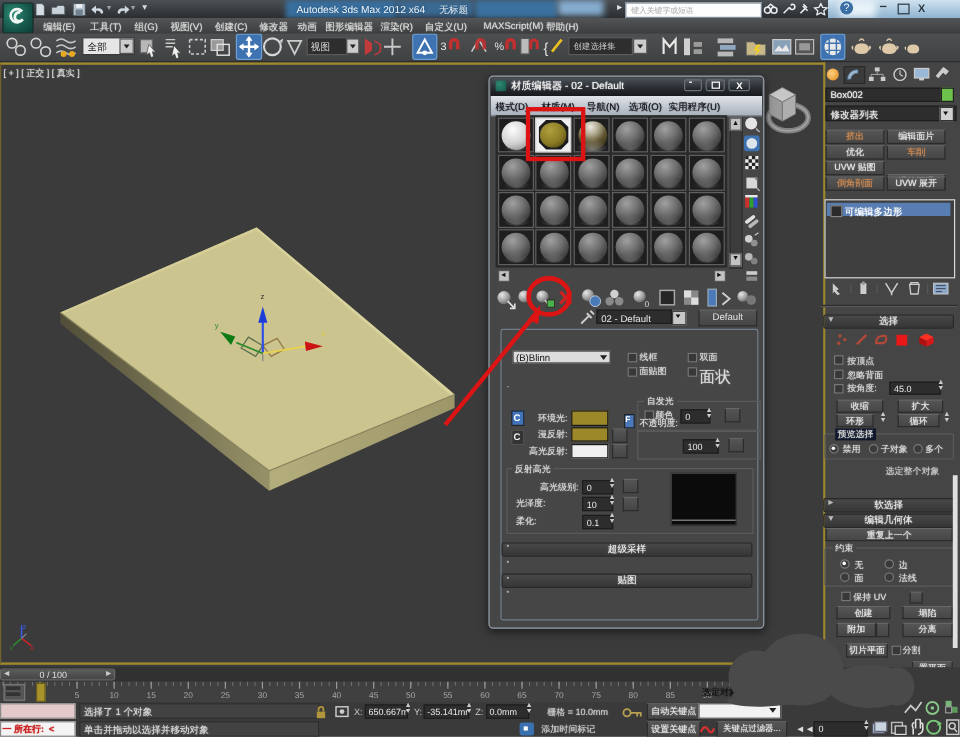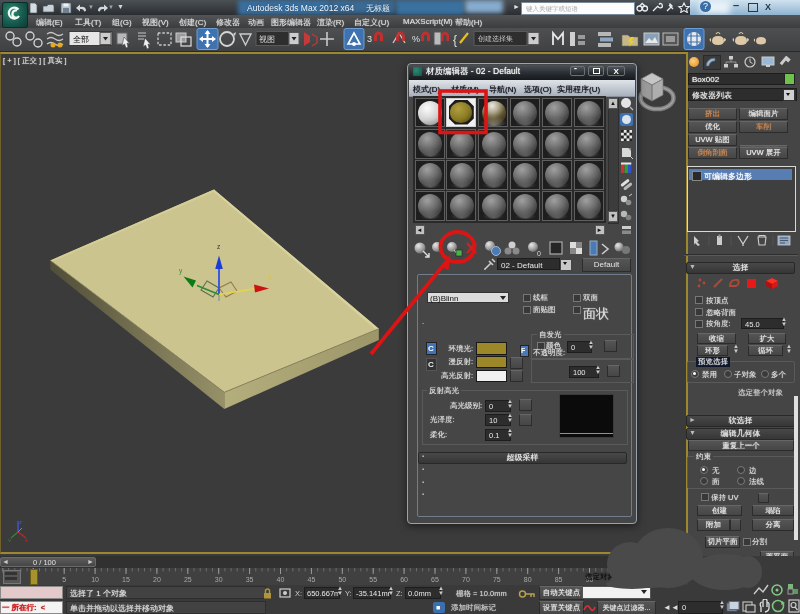--- a/index.html
+++ b/index.html
@@ -849,20 +849,21 @@
 <div class="a btn" style="left:518.5px;top:413.5px;width:11px;height:10px"></div>
 <div class="a txt cj" style="left:430px;top:429.5px;width:52px;text-align:left;font-size:7.5px;color:#d8d8d8">柔化:</div>
 <div class="a fld" style="left:485px;top:428.5px;width:21px;height:9px;font-size:7.5px;padding:1px 0 0 3px">0.1</div>
 <div class="a txt" style="left:507px;top:427.5px;font-size:6px;color:#ccc;line-height:5px">▲<br>▼</div>
 <div class="a" style="left:559px;top:393.5px;width:55px;height:44px;background:#0b0b0b;border:1px solid #3c3c3c;box-sizing:border-box"></div>
 <div class="a" style="left:560px;top:433px;width:53px;height:1px;background:#909090"></div>
 
 <div class="a rollbar cj" style="left:418px;top:451.5px;width:207px;height:10px;font-size:8px;line-height:10px">超级采样</div>
 <div class="a txt" style="left:422px;top:452.5px;font-size:6px;color:#bbb">▪</div>
 <div class="a txt" style="left:422px;top:465.5px;font-size:6px;color:#bbb">▪</div>
+<div class="a rollbar cj" style="left:418px;top:477.5px;width:207px;height:10px;font-size:8px;line-height:10px">贴图</div>
 <div class="a txt" style="left:422px;top:478.5px;font-size:6px;color:#bbb">▪</div>
 <div class="a txt" style="left:422px;top:490.5px;font-size:6px;color:#bbb">▪</div>
 
 <svg class="a" style="left:0;top:0;pointer-events:none" width="800" height="614" viewBox="0 0 800 614">
 <g fill="#4a4a4a">
 <ellipse cx="630" cy="564" rx="23" ry="22"></ellipse>
 <ellipse cx="668" cy="558" rx="35" ry="30"></ellipse>
 <ellipse cx="725" cy="572" rx="35" ry="18"></ellipse>
 <ellipse cx="748" cy="572" rx="14" ry="16"></ellipse>
 <ellipse cx="645" cy="580" rx="35" ry="8"></ellipse>

